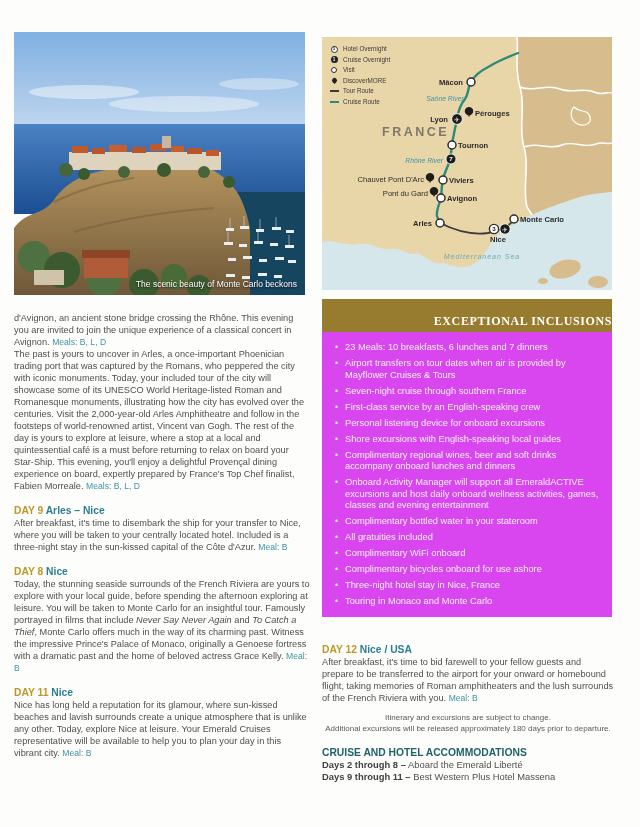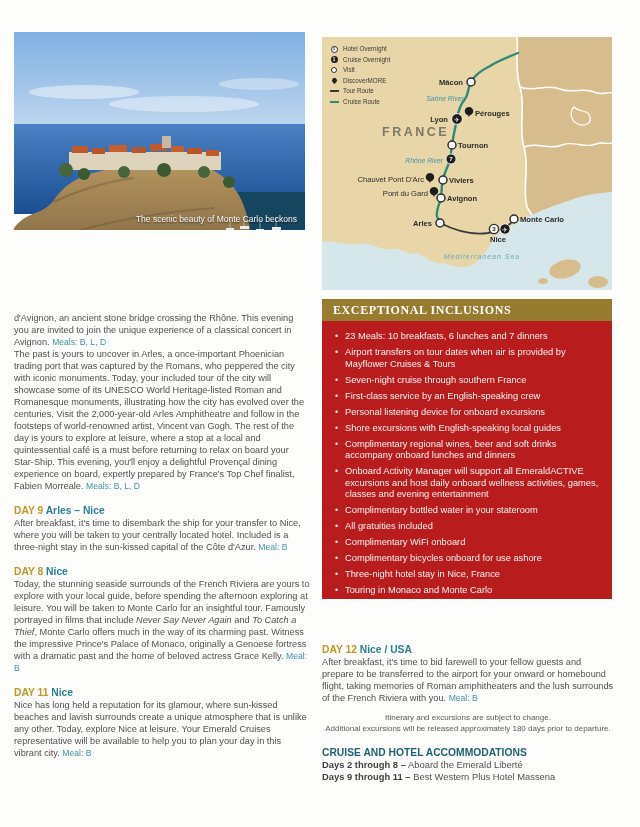--- a/index.html
+++ b/index.html
@@ -1,20 +1,20 @@
 <!DOCTYPE html>
 <html><head>
 <meta charset="utf-8">
 <style>
   html,body{margin:0;padding:0;background:#ffffff;}
   .page{position:relative;width:640px;height:827px;background:#fdfdfb;overflow:hidden;
         font-family:"Liberation Sans", sans-serif;color:#4d4d4d;}
 
   
-  .photo{position:absolute;left:14px;top:32px;width:291px;height:198px;overflow:hidden;}
+  .photo{position:absolute;left:14px;top:32px;width:291px;height:263px;overflow:hidden;}
   .photo svg{display:block;}
   .photo-caption{position:absolute;right:8px;bottom:6px;color:#ffffff;font-size:8.5px;
         text-shadow:0 1px 2px rgba(0,0,0,.7);}
 
   
   .map{position:absolute;left:322px;top:37px;width:290px;height:253px;}
   .legend{position:absolute;left:7px;top:7px;font-size:6.3px;color:#3a3a3a;line-height:10.5px;}
   .legend-row{display:flex;align-items:center;gap:4px;}
   .lg-ic{width:10px;display:flex;justify-content:center;align-items:center;}
   .c-open{width:6px;height:6px;border-radius:50%;background:#fff;border:1.3px solid #2c2c2c;box-sizing:border-box;}
@@ -22,22 +22,22 @@
            font-size:4.5px;font-weight:bold;color:#2c2c2c;display:flex;align-items:center;justify-content:center;}
   .c-cruise{width:7px;height:7px;border-radius:50%;background:#222;color:#fff;font-size:4.5px;font-weight:bold;
            display:flex;align-items:center;justify-content:center;}
   .pin{width:5px;height:5px;border-radius:50% 50% 50% 0;background:#222;transform:rotate(-45deg);}
   .ln-tour{width:9px;height:2.4px;background:#3a3a3a;}
   .ln-cruise{width:9px;height:2.2px;background:#2f8a77;}
 
   
   .inclusions{position:absolute;left:322px;top:299px;width:290px;}
   .inc-head{background:#977b2e;color:#ffffff;font-family:"Liberation Serif", serif;font-weight:bold;
-        font-size:12px;letter-spacing:.6px;padding:4px 0 3px 11px;}
-  .inc-body{background:#b91c1c;color:#edf2f3;padding:10px 12px 2px 12px;}
+        font-size:12px;letter-spacing:.6px;padding:15px 0 3px 11px;text-align:right;}
+  .inc-body{background:#d946ef;color:#edf2f3;padding:10px 12px 9px 12px;}
   .inc-body ul{margin:0;padding:0;list-style:none;}
   .inc-body li{position:relative;padding-left:11px;font-size:9.3px;line-height:11.5px;margin-bottom:4.5px;}
   .inc-body li:last-child{margin-bottom:0;}
   .inc-body li::before{content:"•";position:absolute;left:1px;top:0;color:#dfe8ea;font-size:9px;}
 
   
   .col-left{position:absolute;left:14px;top:312px;width:296px;}
   .col-right{position:absolute;left:322px;top:644px;width:292px;}
   p.body{margin:0;font-size:9.2px;line-height:12px;color:#4f4f4f;}
   .meals{color:#3e93a6;font-size:8.6px;}

